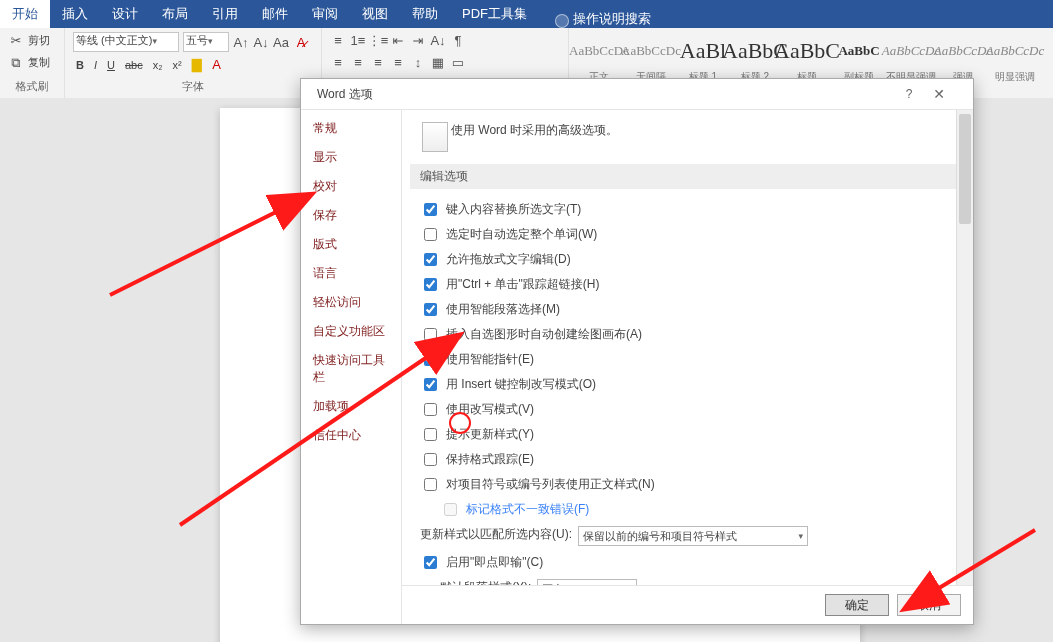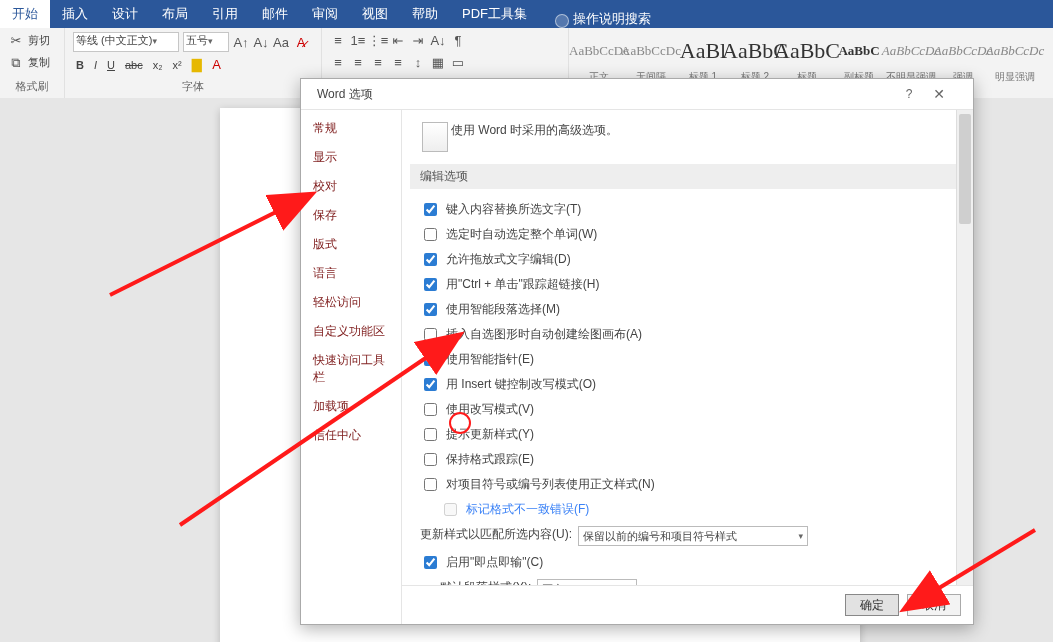--- a/index.html
+++ b/index.html
@@ -38,21 +38,21 @@
 .hdr .docico{width:24px;height:28px;border:1px solid #bbb;background:linear-gradient(#fff,#eee);position:relative}
 .secTitle{background:#eee;color:#555;padding:4px 10px;margin:2px 8px 8px;font-size:12px}
 .opts{padding:0 18px;font-size:12px;color:#444}
 .opt{display:flex;align-items:center;gap:6px;padding:3px 0}
 .opt input[type=checkbox]{width:13px;height:13px;accent-color:#2b7cd3}
 .opt.ind{padding-left:20px}
 .inline{display:flex;align-items:flex-start;gap:6px;padding:4px 0}
 .inline .minisel{border:1px solid #bbb;background:#fff;height:18px;min-width:180px;font-size:11px;padding:0 4px;display:inline-flex;align-items:center;justify-content:space-between}
 .inline .minisel .arr,.sel .arr{font-size:9px;color:#666}
 .dlg-foot{height:38px;border-top:1px solid #e5e5e5;display:flex;justify-content:flex-end;align-items:center;gap:8px;padding:0 12px}
-.dlg-foot button{width:54px;height:22px;border:1px solid #aaa;background:#f3f3f3;font-size:12px;color:#333}
+.dlg-foot button{width:64px;height:22px;border:1px solid #aaa;background:#f3f3f3;font-size:12px;color:#333}
 .dlg-foot button.primary{background:#e2e2e2;border:1px solid #888}
 .vscroll{position:absolute;right:0;top:0;bottom:0;width:16px;background:#f0f0f0;border-left:1px solid #ddd}
 .vscroll .thumb{position:absolute;left:2px;right:2px;top:4px;height:110px;background:#cfcfcf;border-radius:2px}
 svg.arrow{position:absolute;overflow:visible;pointer-events:none}
 </style>
 </head>
 <body>
 
 <div class="app">
 

